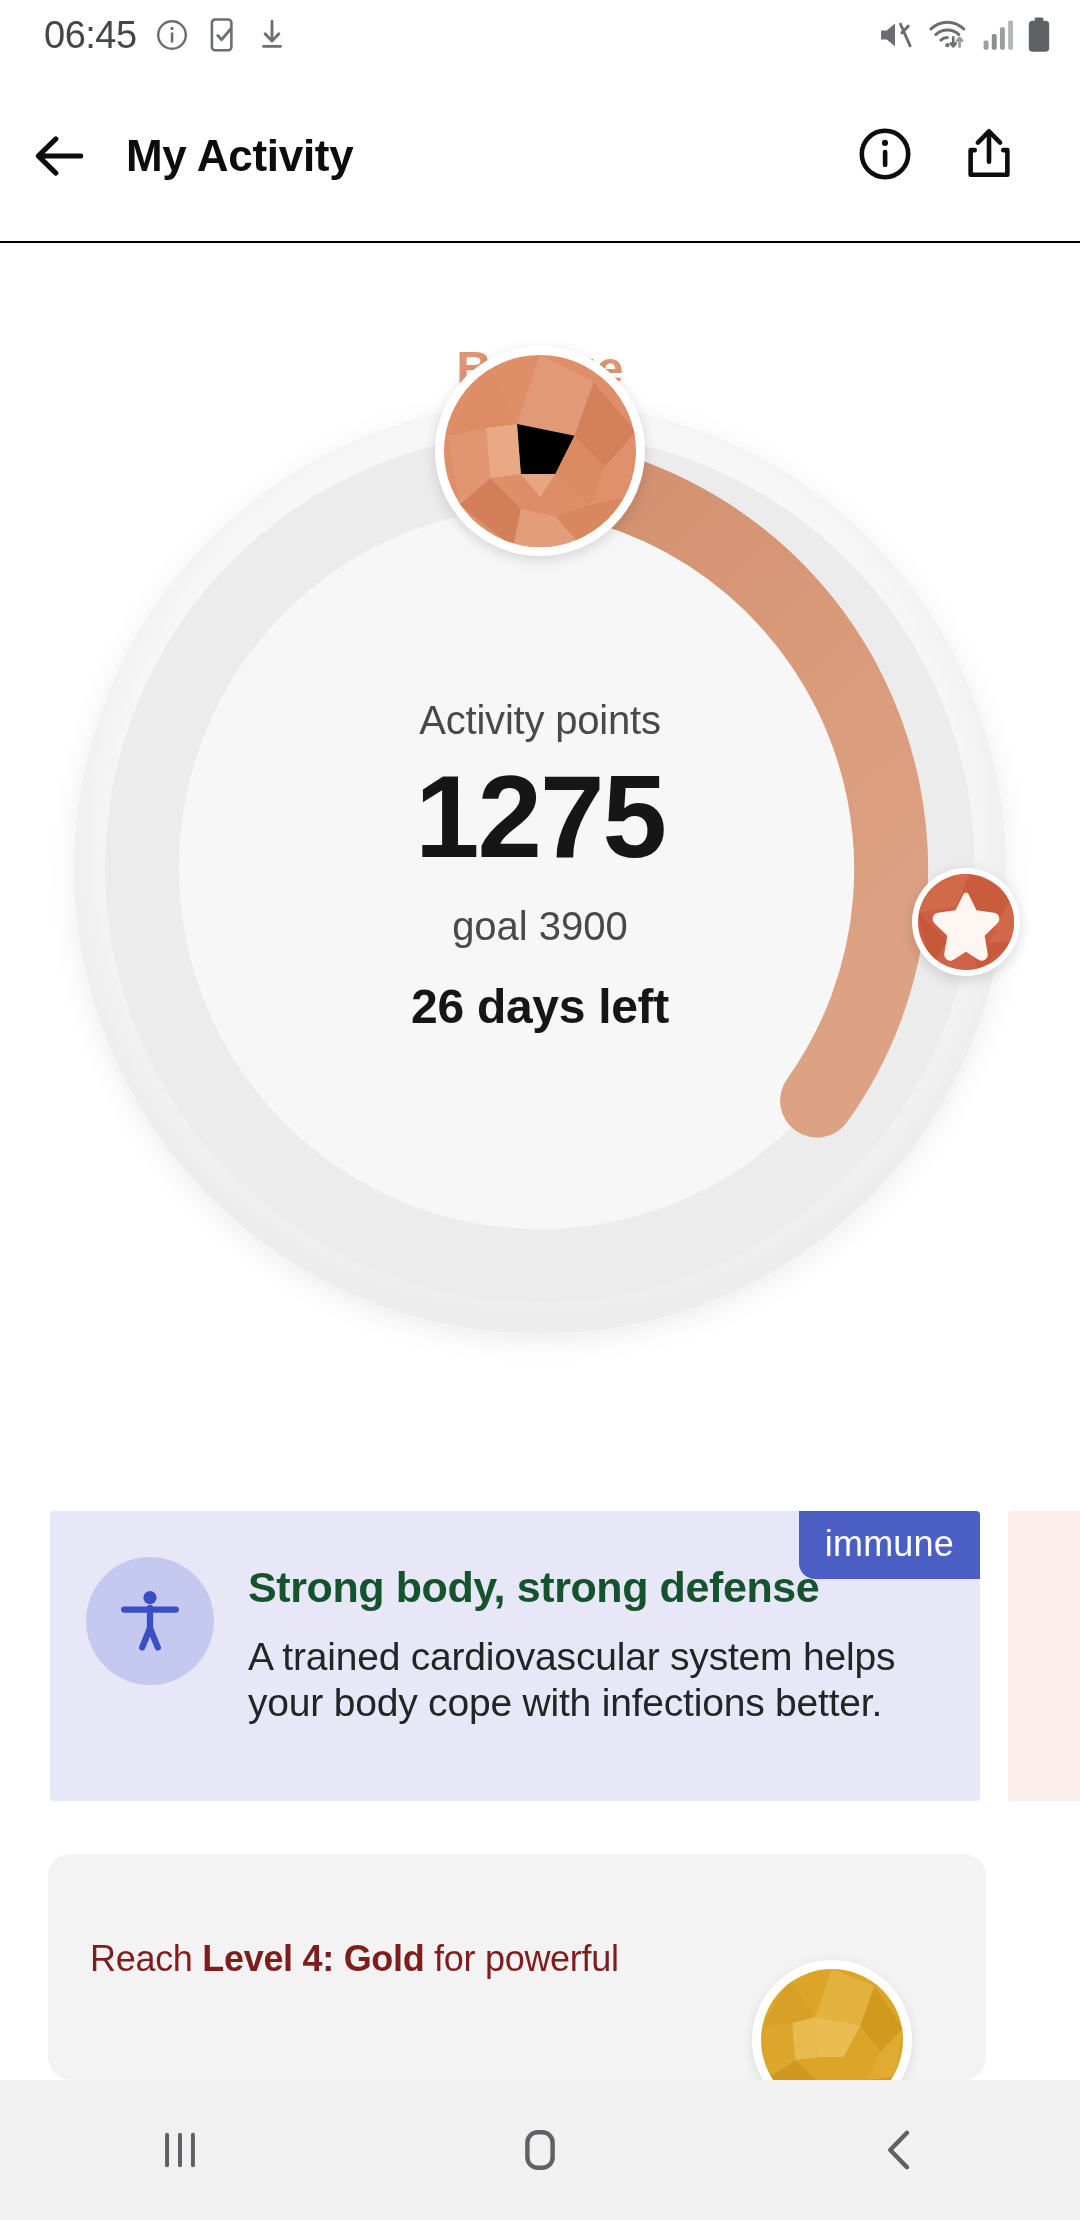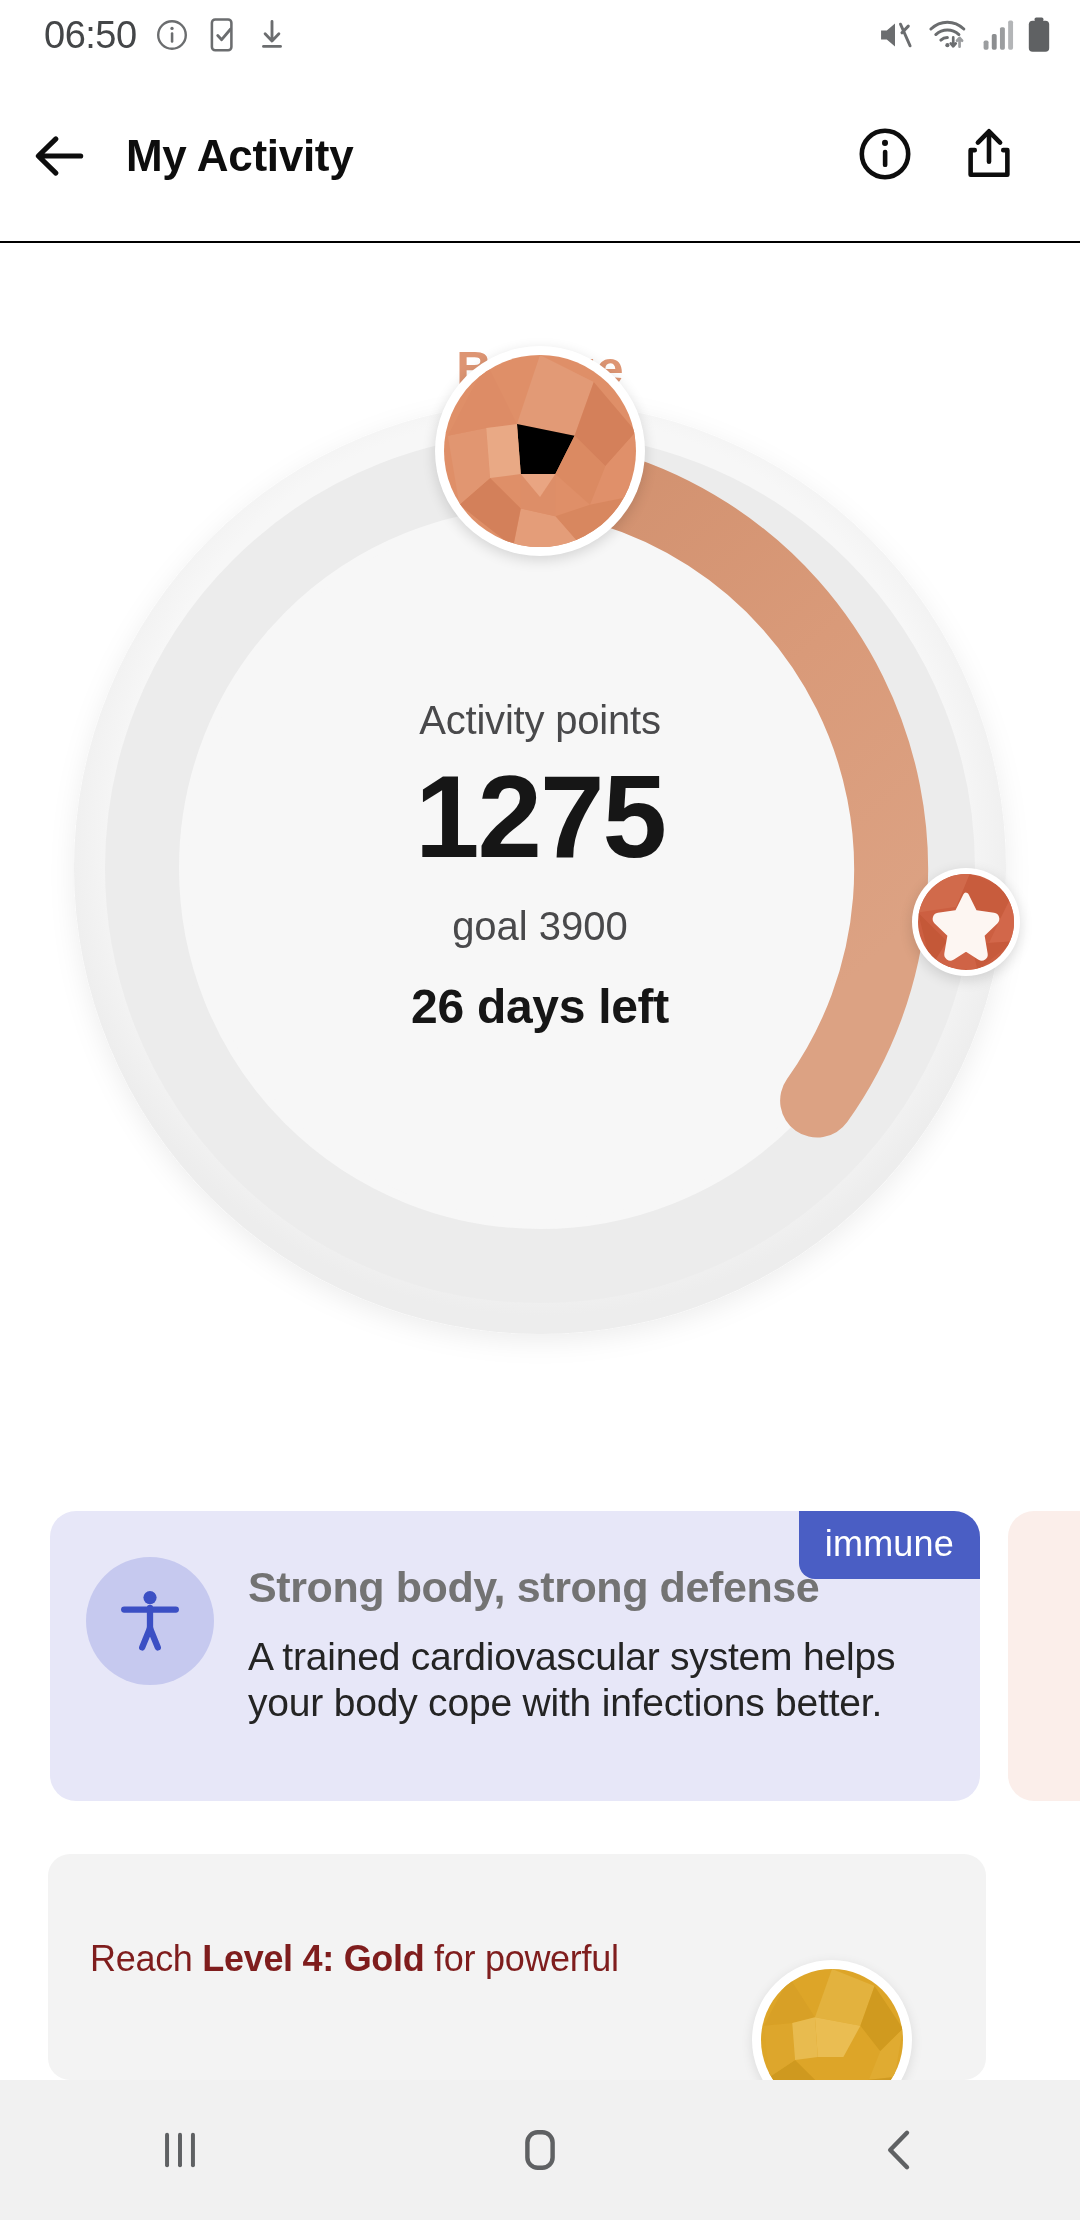--- a/index.html
+++ b/index.html
@@ -71,36 +71,36 @@
   }
   .badge-gem{ width:210px; height:210px; left:395px; top:-22px; padding:9px; }
   .badge-star{ width:108px; height:108px; left:872px; top:500px; padding:6px; }
 
   
   .cards-row{
     position:absolute; top:1267px; left:0; width:1080px; height:290px;
     display:flex; gap:28px; padding-left:50px;
   }
   .card{
-    position:relative; border-radius:26px; flex:0 0 auto;
+    position:relative; border-radius:4px; flex:0 0 auto;
     background:#e7e7f8; width:930px; height:290px; overflow:hidden;
   }
   .card-next{ background:#fbeeea; width:120px; }
   .card-badge{
     position:absolute; top:0; right:0; background:#4a5ec4; color:#ffffff;
     font-size:36px; padding:12px 26px 14px 26px; border-bottom-left-radius:16px;
     letter-spacing:0.2px;
   }
   .card-body{ display:flex; padding:46px 30px 0 36px; }
   .card-icon{
     flex:0 0 auto; width:128px; height:128px; border-radius:50%;
     background:#c6c9ef; display:flex; align-items:center; justify-content:center;
   }
   .card-text{ padding-left:34px; padding-top:6px; }
-  .card-title{ font-size:43px; font-weight:700; color:#737373; letter-spacing:-0.4px; }
+  .card-title{ font-size:43px; font-weight:700; color:#14532d; letter-spacing:-0.4px; }
   .card-desc{ font-size:39px; color:#242424; line-height:1.19; margin-top:22px; letter-spacing:-0.2px; }
 
   
   .lower-card{
     position:absolute; top:1610px; left:48px; width:938px; height:226px;
     background:#f3f3f3; border-radius:22px; overflow:hidden;
   }
   .lower-text{
     position:absolute; left:42px; top:82px; width:620px;
     font-size:36px; color:#7f1d1d; line-height:1.28; letter-spacing:-0.3px;
@@ -117,21 +117,21 @@
     position:absolute; bottom:0; left:0; width:1080px; height:140px;
     background:#f1f1f1; display:flex; align-items:center; justify-content:space-around;
   }
   .nav-btn{ width:200px; height:140px; display:flex; align-items:center; justify-content:center; }
 </style>
 </head>
 <body>
 
 <div class="statusbar">
   <div class="sb-left">
-    <span class="sb-clock">06:50</span>
+    <span class="sb-clock">06:45</span>
     <svg class="sb-ic" width="36" height="36" viewBox="0 0 24 24">
       <circle cx="12" cy="12" r="9.2" fill="none" stroke="#6b6d6f" stroke-width="1.6"></circle>
       <circle cx="12" cy="7.6" r="1.1" fill="#6b6d6f"></circle>
       <rect x="11.2" y="10.2" width="1.7" height="7" rx="0.8" fill="#6b6d6f"></rect>
     </svg>
     <svg class="sb-ic" width="32" height="36" viewBox="0 0 20 24">
       <rect x="2.6" y="1.6" width="13" height="20.6" rx="2.2" fill="none" stroke="#6b6d6f" stroke-width="1.7"></rect>
       <path d="M6.5 12.4l2.6 2.7 6-7.1" fill="none" stroke="#6b6d6f" stroke-width="1.9" stroke-linecap="round" stroke-linejoin="round"></path>
     </svg>
     <svg class="sb-ic" width="32" height="36" viewBox="0 0 20 24">

